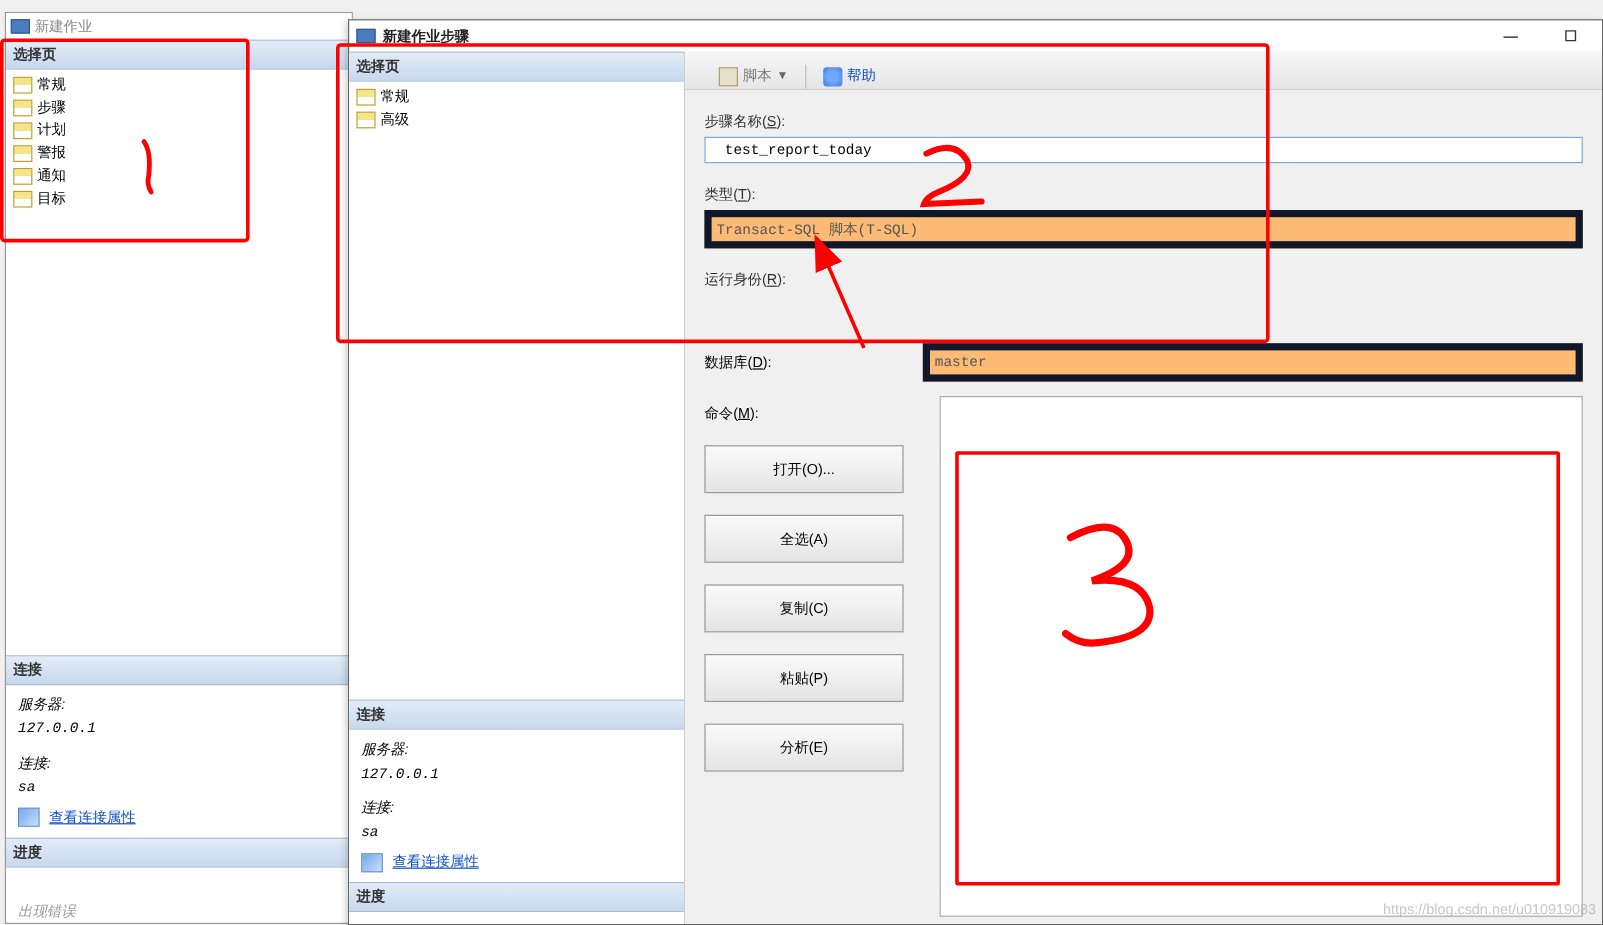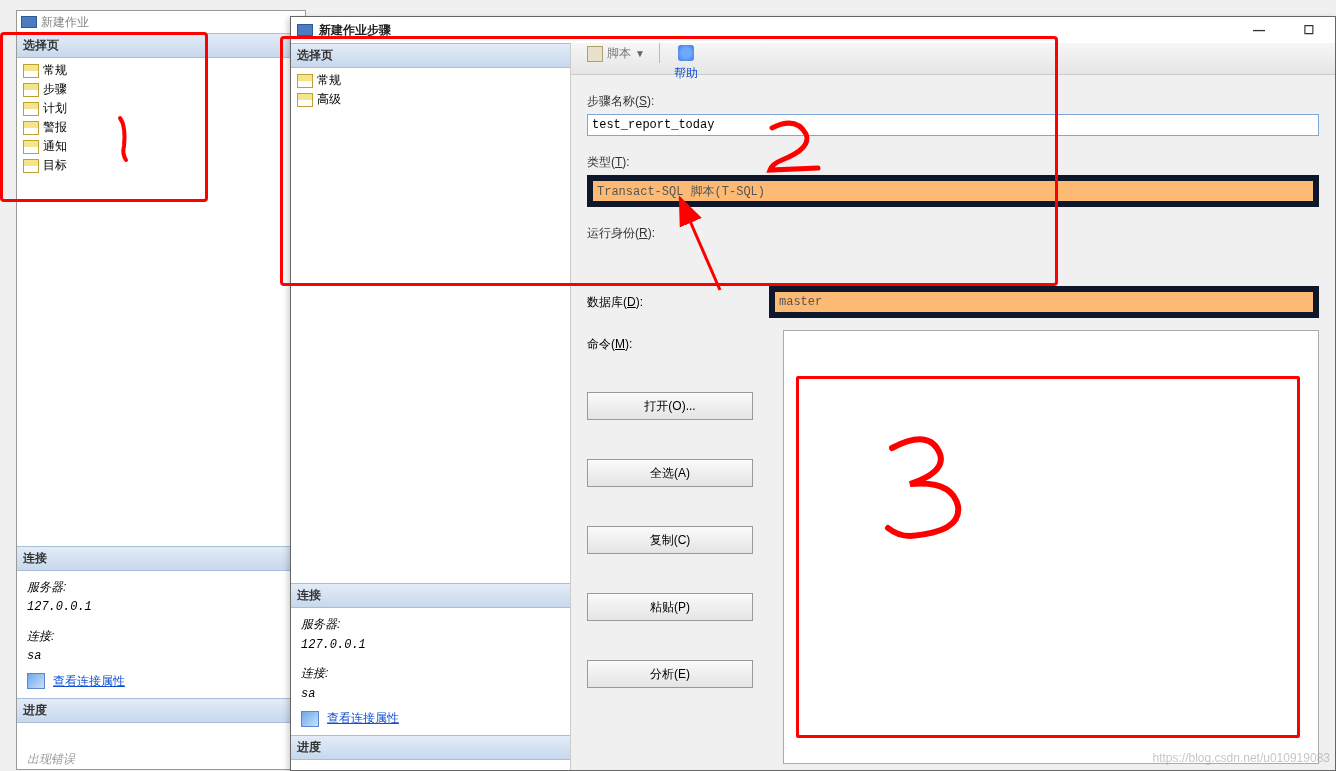--- a/index.html
+++ b/index.html
@@ -9,21 +9,21 @@
   background: #f0f0f0;
   width: 1336px;
   height: 771px;
   position: relative;
   overflow: hidden;
 }
 
 
 .back-window {
   position: absolute;
-  left: 16px; top: 10px;
+  left: 4px; top: 10px;
   width: 290px; height: 760px;
   background: #fff;
   border: 1px solid #999;
 }
 .titlebar {
   height: 22px;
   display: flex;
   align-items: center;
   padding-left: 4px;
   background: #fff;
@@ -124,26 +124,26 @@
   flex: 1;
   background: #f0f0f0;
   display: flex;
   flex-direction: column;
 }
 .toolbar {
   height: 32px;
   background: linear-gradient(to bottom,#f6f6f6,#e6e6e6);
   border-bottom: 1px solid #ccc;
   display: flex;
-  align-items: flex-start;
-  padding: 0 12px;
+  align-items: flex-end;
+  padding: 0 24px;
   gap: 6px;
 }
 .tb-btn { display: flex; align-items: center; gap: 4px; padding: 2px 4px; color: #777; }
-.tb-btn.link { color: #1050d0; cursor: pointer; flex-direction: column; }
+.tb-btn.link { color: #1050d0; cursor: pointer; }
 .tb-sep { width: 1px; height: 20px; background: #bbb; margin: 0 4px; }
 .tb-icon-script {
   width: 16px; height: 16px;
   background: #e8e0c8;
   border: 1px solid #b0a070;
 }
 .tb-icon-help {
   width: 16px; height: 16px;
   background: radial-gradient(circle,#6fa8ff 40%,#3a7ae0 100%);
   border-radius: 3px;
@@ -151,21 +151,21 @@
 .dd { font-size: 10px; color: #666; }
 
 .form-area {
   padding: 12px 16px 6px 16px;
 }
 .label-row { padding: 6px 0 4px 0; color: #333; }
 .underline { text-decoration: underline; }
 input.text-field {
   width: 100%;
   border: 1px solid #7da7d8;
-  padding: 3px 4px;
+  padding: 3px 16px;
   font-family: "Courier New", monospace;
   font-size: 12px;
   background: #fff;
 }
 input.text-muted {
   width: 100%;
   border: 6px solid #0f172a;
   padding: 3px 4px;
   font-family: "Courier New", monospace;
   font-size: 12px;
@@ -199,26 +199,25 @@
 }
 .cmd-right { flex: 1; display: flex; }
 textarea.cmd-text {
   flex: 1;
   border: 1px solid #aaa;
   background: #fff;
   resize: none;
   font-family: "Courier New", monospace;
 }
 .btn {
-  height: 28px;
+  height: 40px;
   border: 1px solid #999;
   background: linear-gradient(to bottom,#fafafa,#e4e4e4);
   cursor: pointer;
   font-size: 12px;
-  margin-top: 21px;
 }
 
 .front-side-body {
   flex: 1;
   display: flex;
   flex-direction: column;
 }
 .front-side-spacer { flex: 1; }
 
 

